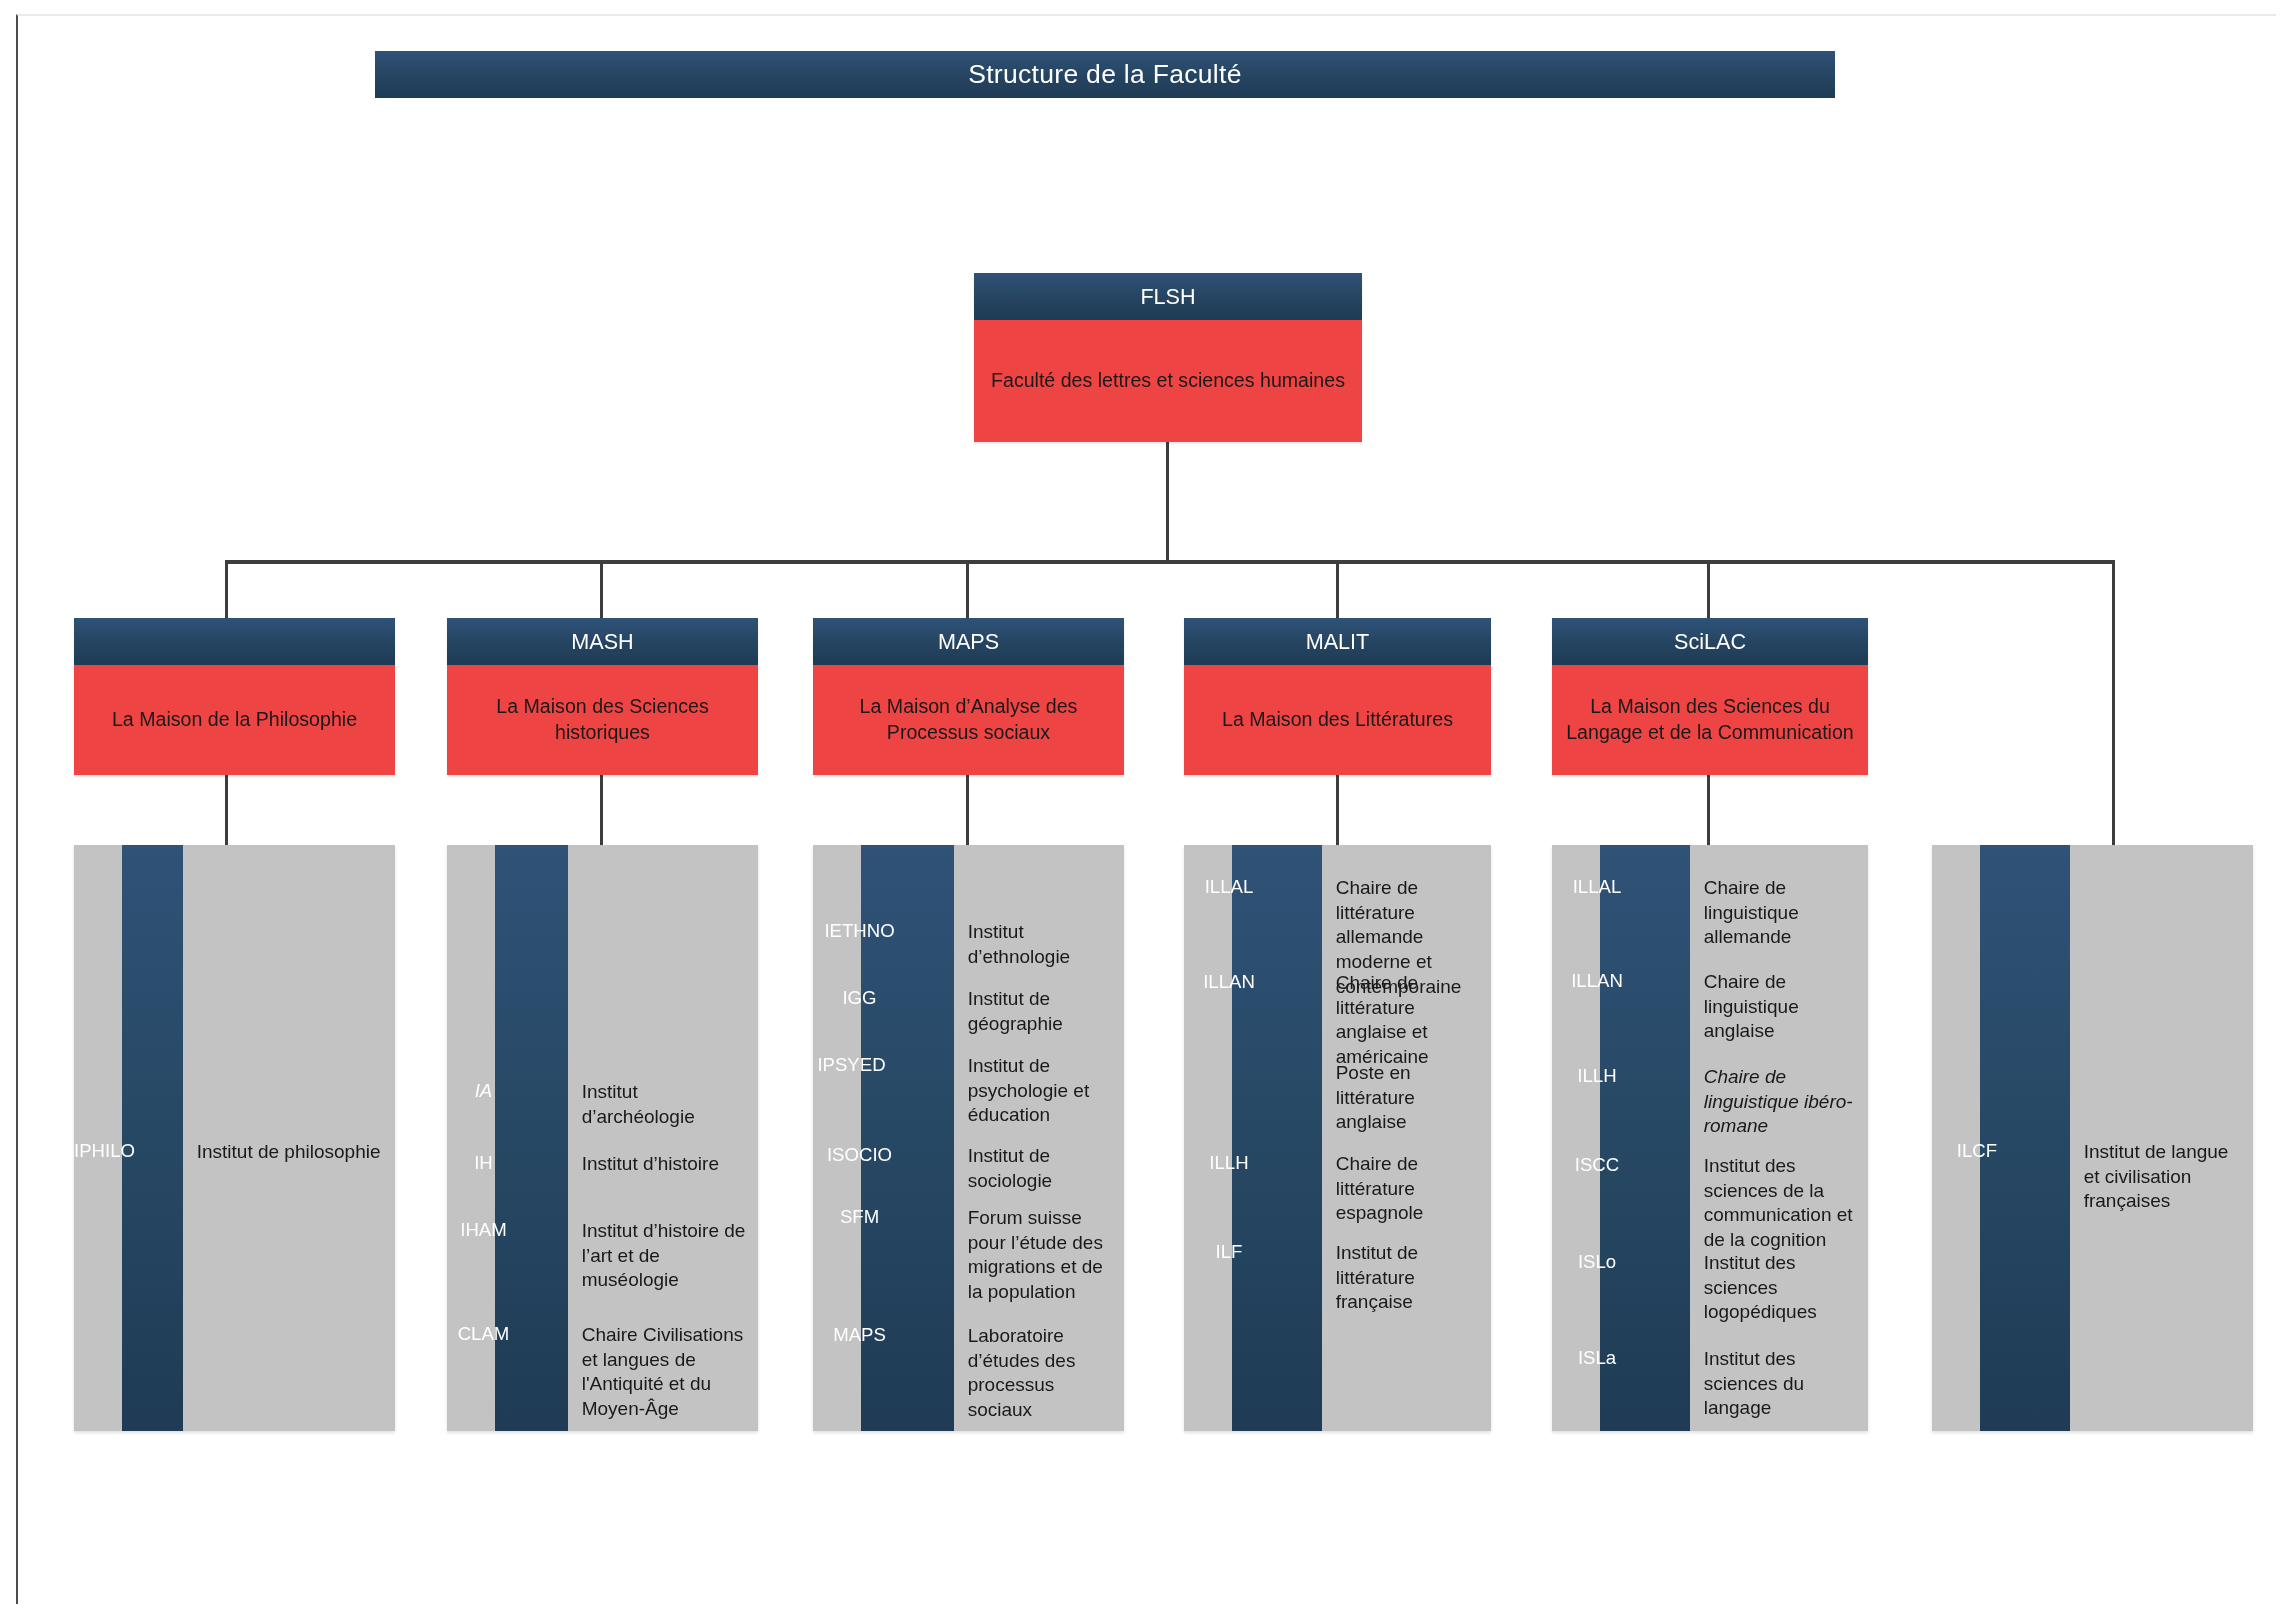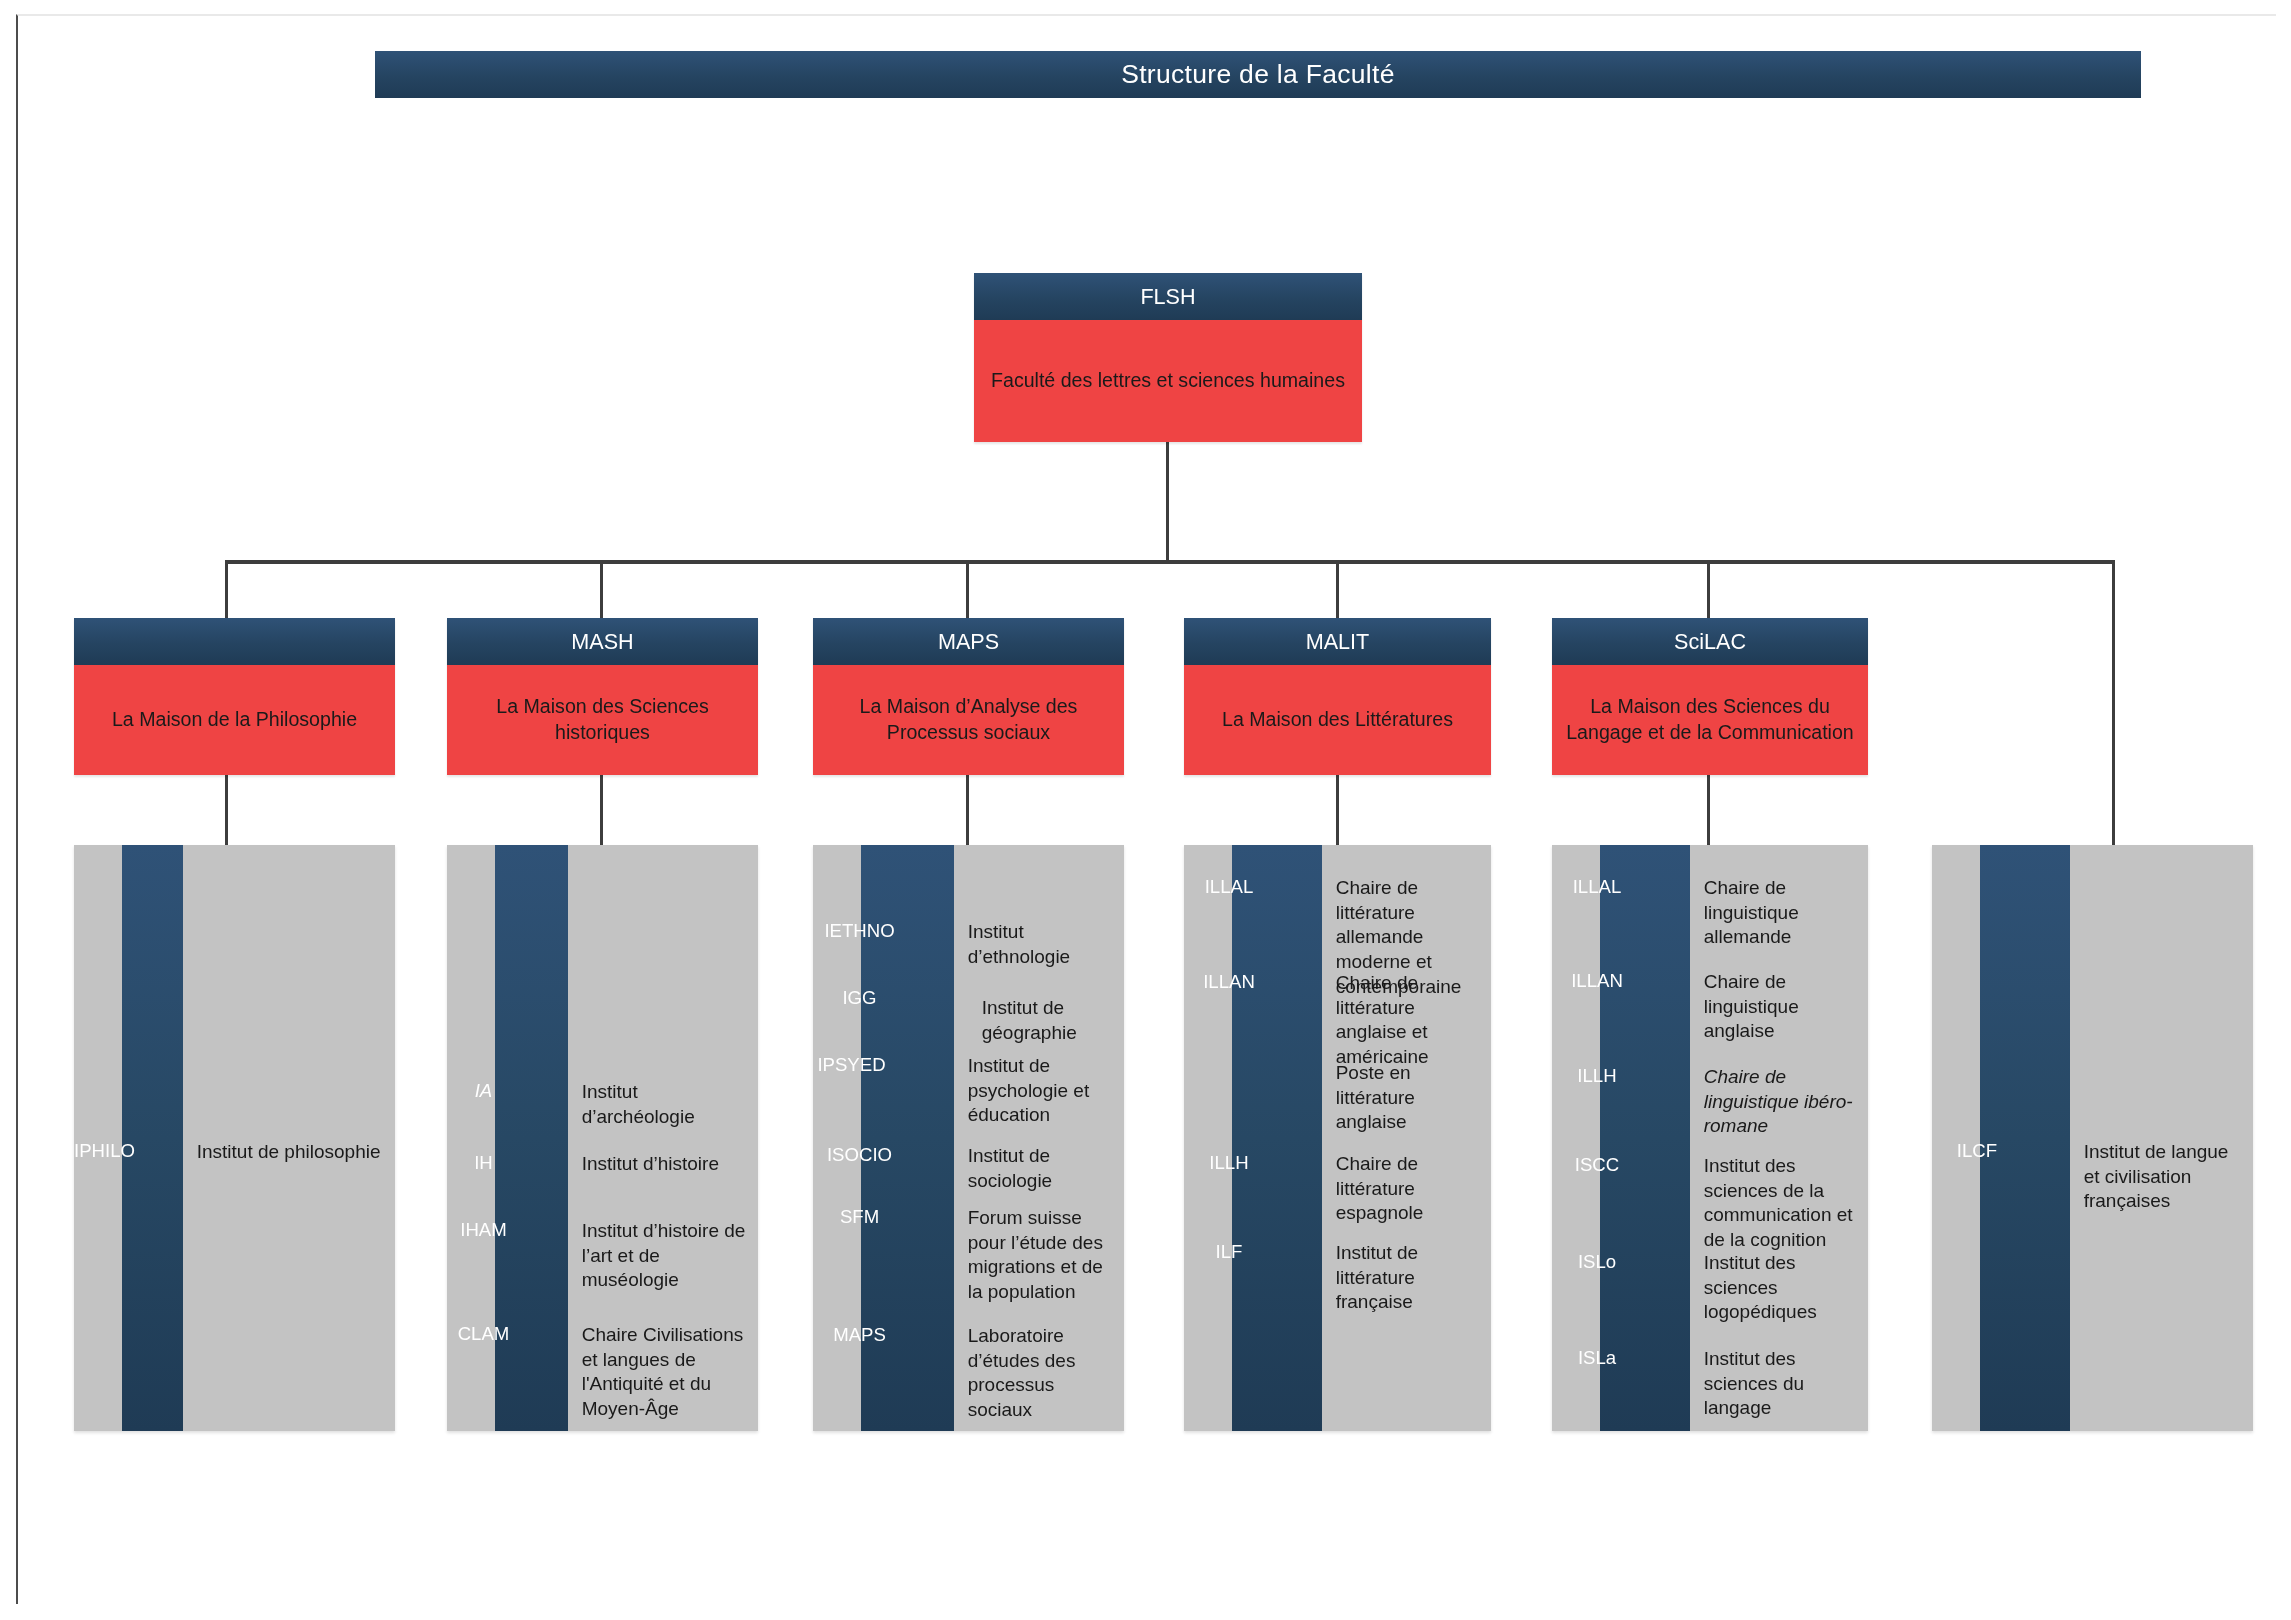--- a/index.html
+++ b/index.html
@@ -27,21 +27,21 @@
     border-top: 2px solid #e9e9e9;
     box-sizing: border-box;
     pointer-events: none;
   }
 
   
   #title-banner {
     position: absolute;
     left: 375px;
     top: 51px;
-    width: 1766px;
+    width: 1460px;
     height: 47px;
     background: linear-gradient(to bottom, #2f5277 0%, #254461 55%, #1f3b55 100%);
     display: flex;
     align-items: center;
     justify-content: center;
   }
   #title-banner .t {
     color: #ffffff;
     font-size: 26.5px;
     letter-spacing: 0.3px;
@@ -260,21 +260,21 @@
     <div class="strip">
         <div class="acr-cell" style="left: 0px; top: 75px; width: 93px;">IETHNO</div>
         <div class="acr-cell" style="left: 0px; top: 142px; width: 93px;">IGG</div>
         <div class="acr-cell" style="left: 0px; top: 209px; width: 77px;">IPSYED</div>
         <div class="acr-cell" style="left: 0px; top: 299px; width: 93px;">ISOCIO</div>
         <div class="acr-cell" style="left: 0px; top: 361px; width: 93px;">SFM</div>
         <div class="acr-cell" style="left: 0px; top: 479px; width: 93px;">MAPS</div>
       </div>
     <div class="labels">
         <div class="name-cell" style="left: 13.7px; top: 75px; right: 0px;">Institut d’ethnologie</div>
-        <div class="name-cell" style="left: 13.7px; top: 151px; right: 0px; margin-left: 14px;">Institut de géographie</div>
+        <div class="name-cell" style="left: 13.7px; top: 142px; right: 0px;">Institut de géographie</div>
         <div class="name-cell" style="left: 13.7px; top: 209px; right: 0px;">Institut de psychologie et éducation</div>
         <div class="name-cell" style="left: 13.7px; top: 299px; right: 0px;">Institut de sociologie</div>
         <div class="name-cell" style="left: 13.7px; top: 361px; right: 0px;">Forum suisse pour l’étude des migrations et de la population</div>
         <div class="name-cell" style="left: 13.7px; top: 479px; right: 0px;">Laboratoire d’études des processus sociaux</div>
       </div>
   </div>
 
   <div class="panel" id="panel-malit">
     <div class="strip">
         <div class="acr-cell" style="left: 0px; top: 31px; width: 90px;">ILLAL</div>

